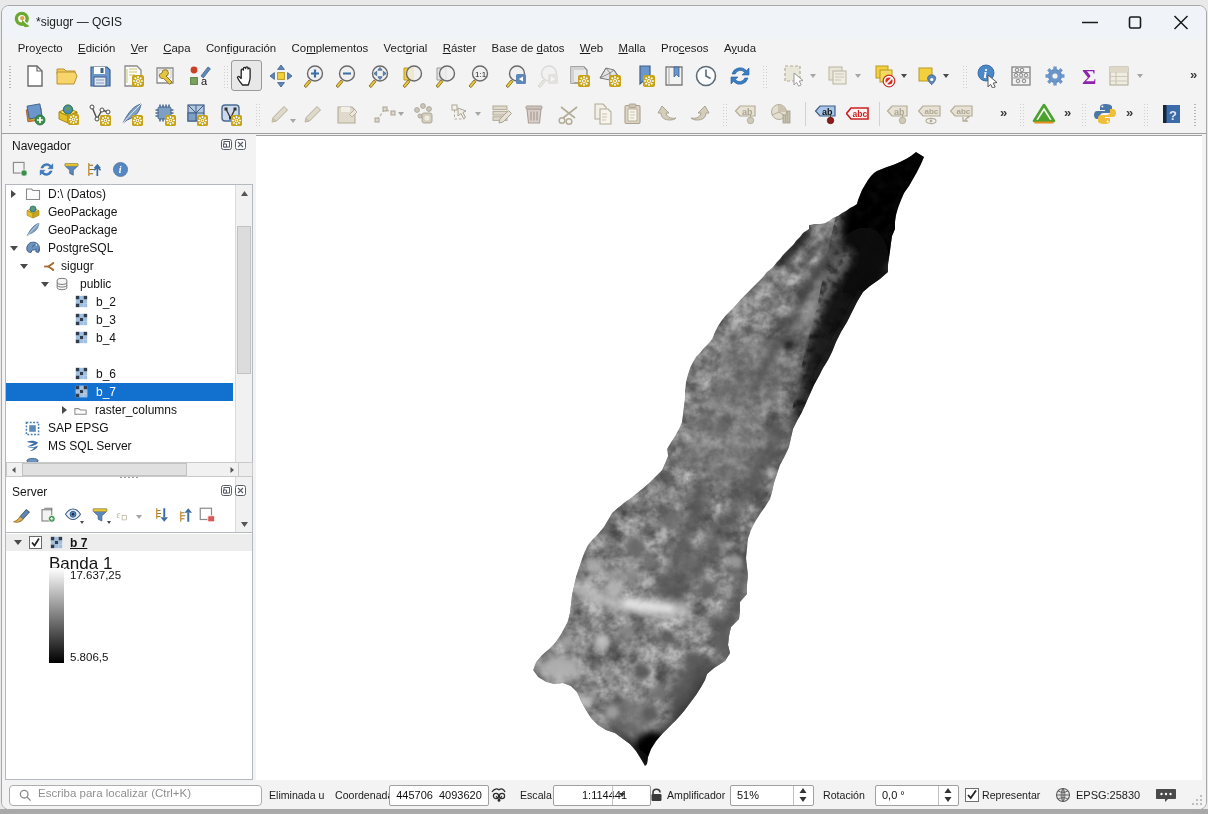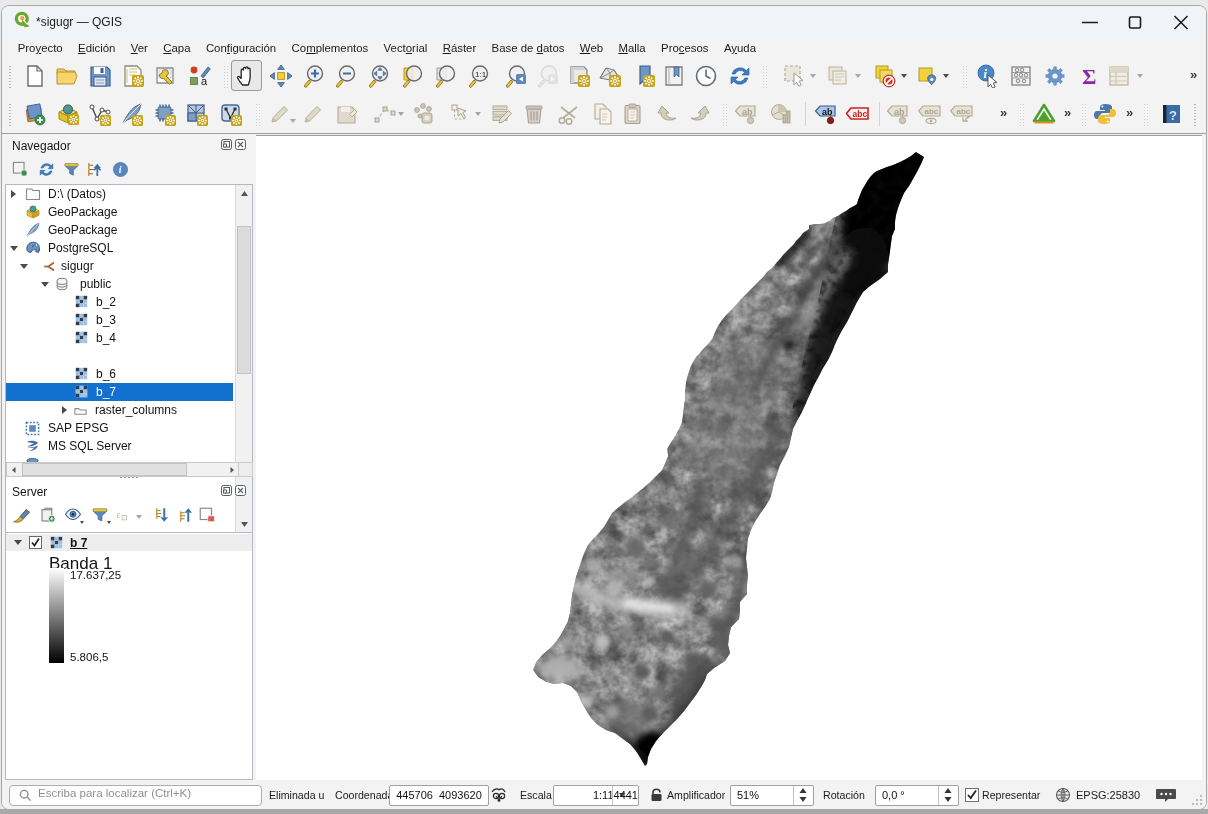--- a/index.html
+++ b/index.html
@@ -1041,21 +1041,21 @@
     <svg style="position:absolute;left:489px;top:7px" width="16" height="16" viewBox="0 0 16 16">
         <g stroke="#2a2a2a" fill="none" stroke-width="1.2">
           <path d="M1 5c2-3 5-4 7-2M8 3c2-2 5-1 6 2"></path>
           <circle cx="5" cy="9" r="2.6"></circle>
           <circle cx="11" cy="9" r="2.6"></circle>
           <path d="M5 9l3 4 3-4"></path>
         </g>
         <circle cx="8" cy="13.4" r="1.4" fill="#2a2a2a"></circle>
       </svg>
     <span style="position:absolute;left:518px;top:9px">Escala</span>
-    <div class="sinput" style="left:551px;top:5px;width:86px;height:21px;line-height:19px;text-align:right;padding-left:5px">1:114441</div>
+    <div class="sinput" style="left:551px;top:5px;width:98px;height:21px;line-height:19px;text-align:center;padding-left:5px">1:114441</div>
     <div style="position:absolute;left:610px;top:6px;width:22px;height:19px;border-left:1px solid #c2c2c2"></div>
     <div class="dd" style="left:617px;top:13px;border-top-color:#333"></div>
     <svg style="position:absolute;left:648px;top:8px" width="13" height="14" viewBox="0 0 13 14">
         <path d="M3 6V4.5C3 2.6 4.5 1.2 6.5 1.2S10 2.6 10 4.5" fill="none" stroke="#3a3a3a" stroke-width="1.6"></path>
         <rect x="1.5" y="6" width="10" height="7" rx="1.2" fill="#3a3a3a"></rect>
       </svg>
     <span style="position:absolute;left:665px;top:9px">Amplificador</span>
     <div class="sinput" style="left:728px;top:5px;width:84px;height:21px;line-height:19px;text-align:left;padding-left:6px">51%</div>
     <div style="position:absolute;left:791px;top:6px;width:20px;height:19px;border-left:1px solid #c2c2c2"></div>
     <svg style="position:absolute;left:796px;top:8px" width="10" height="14">

